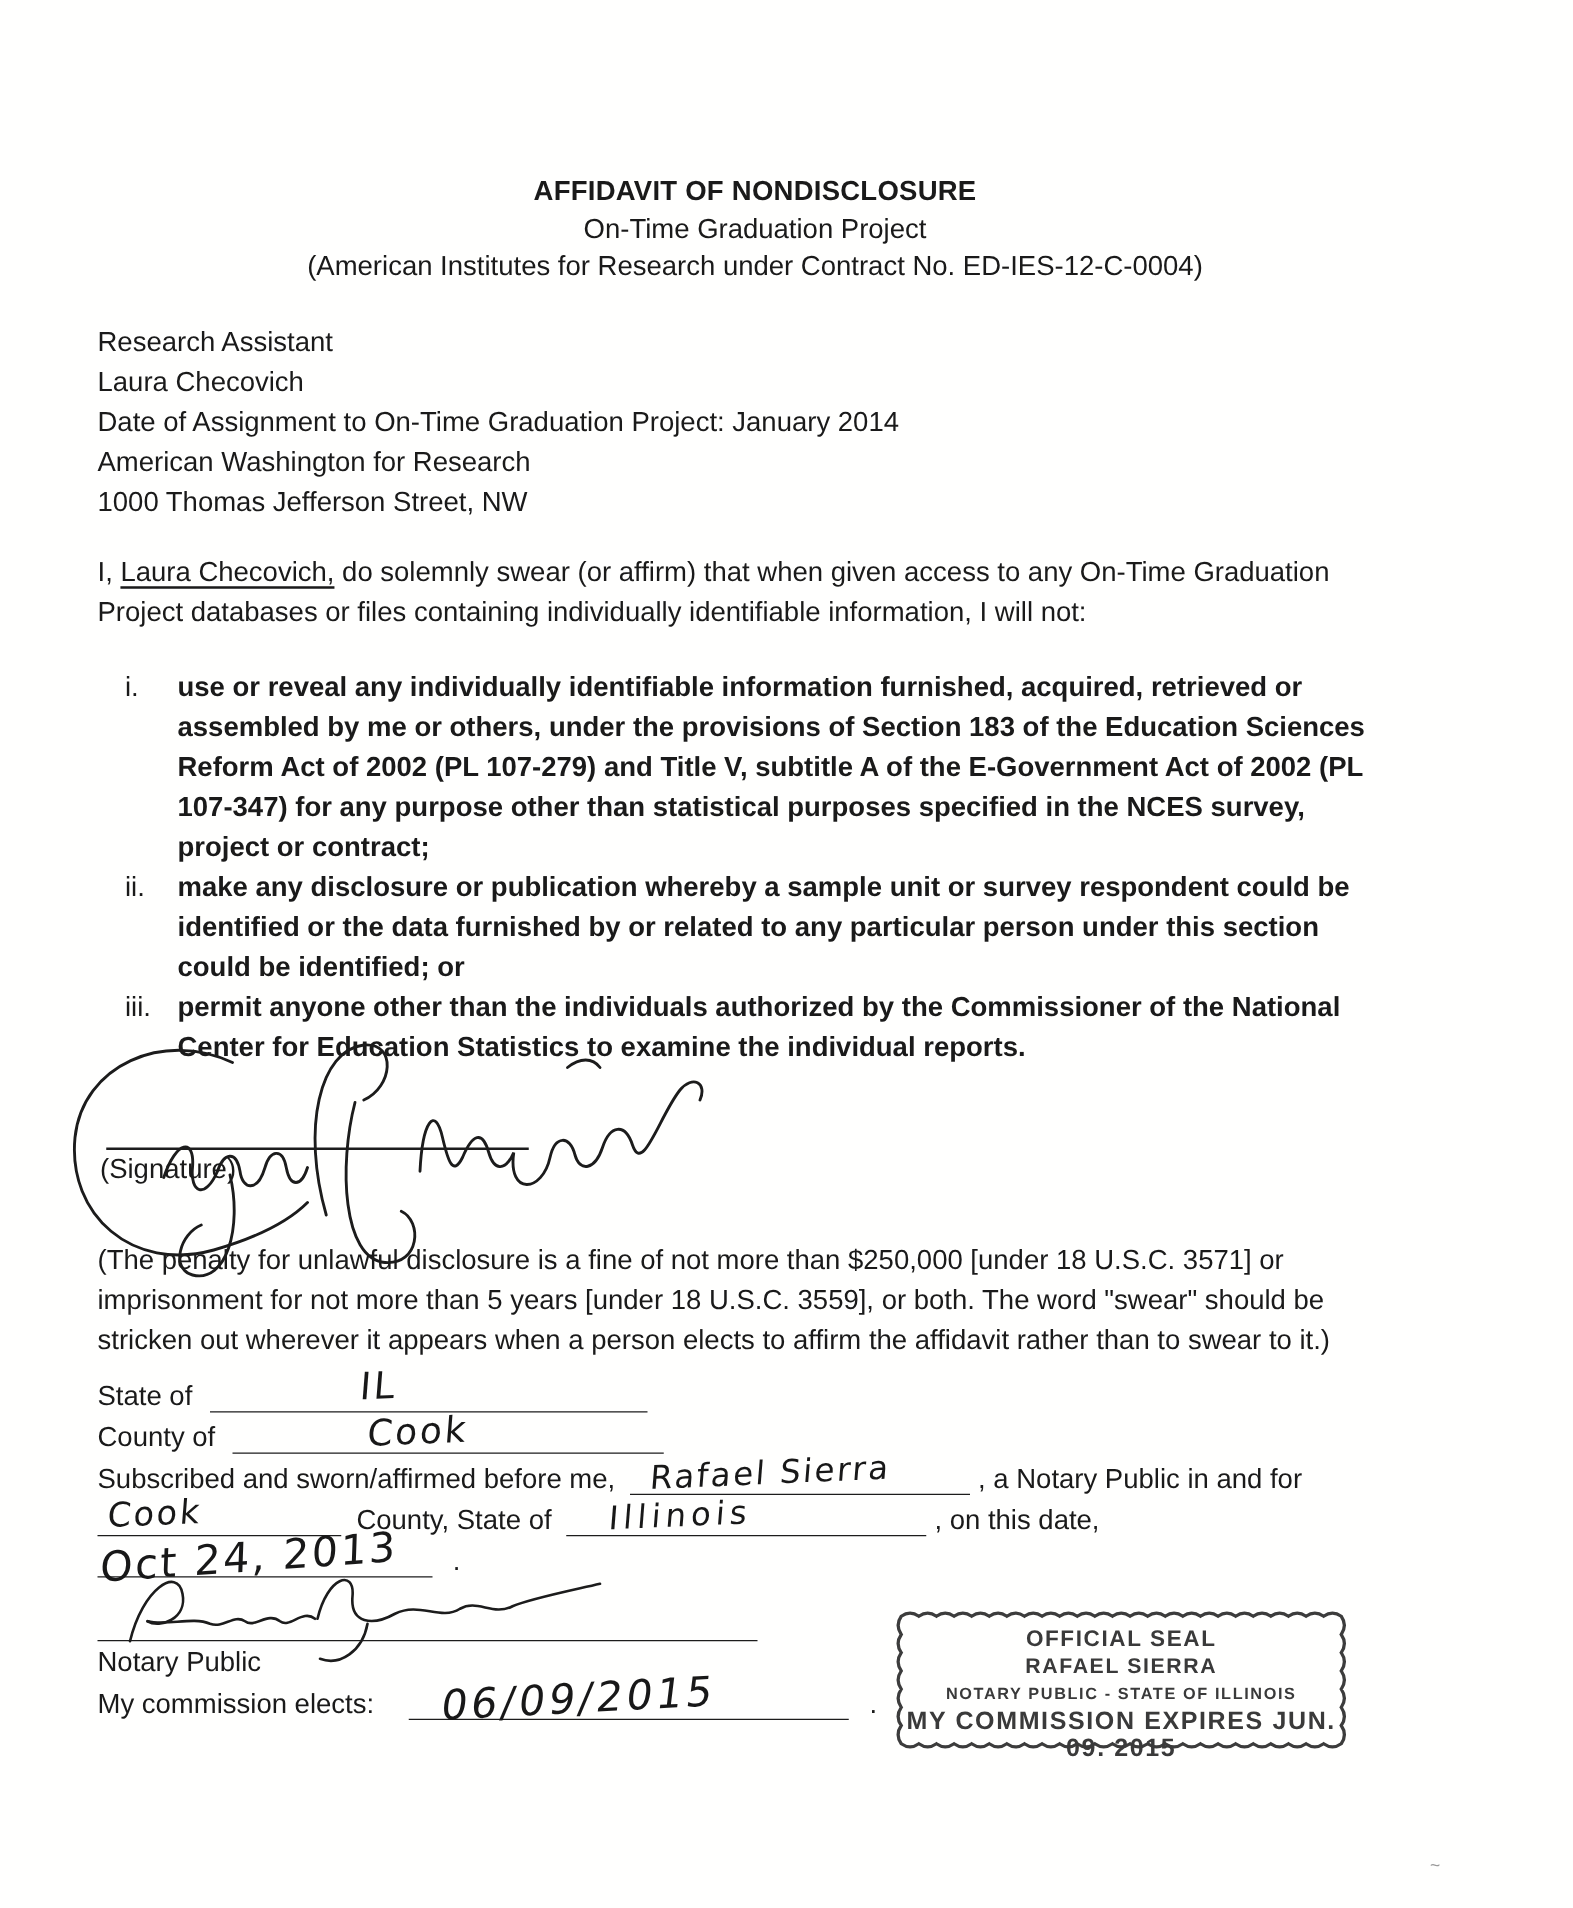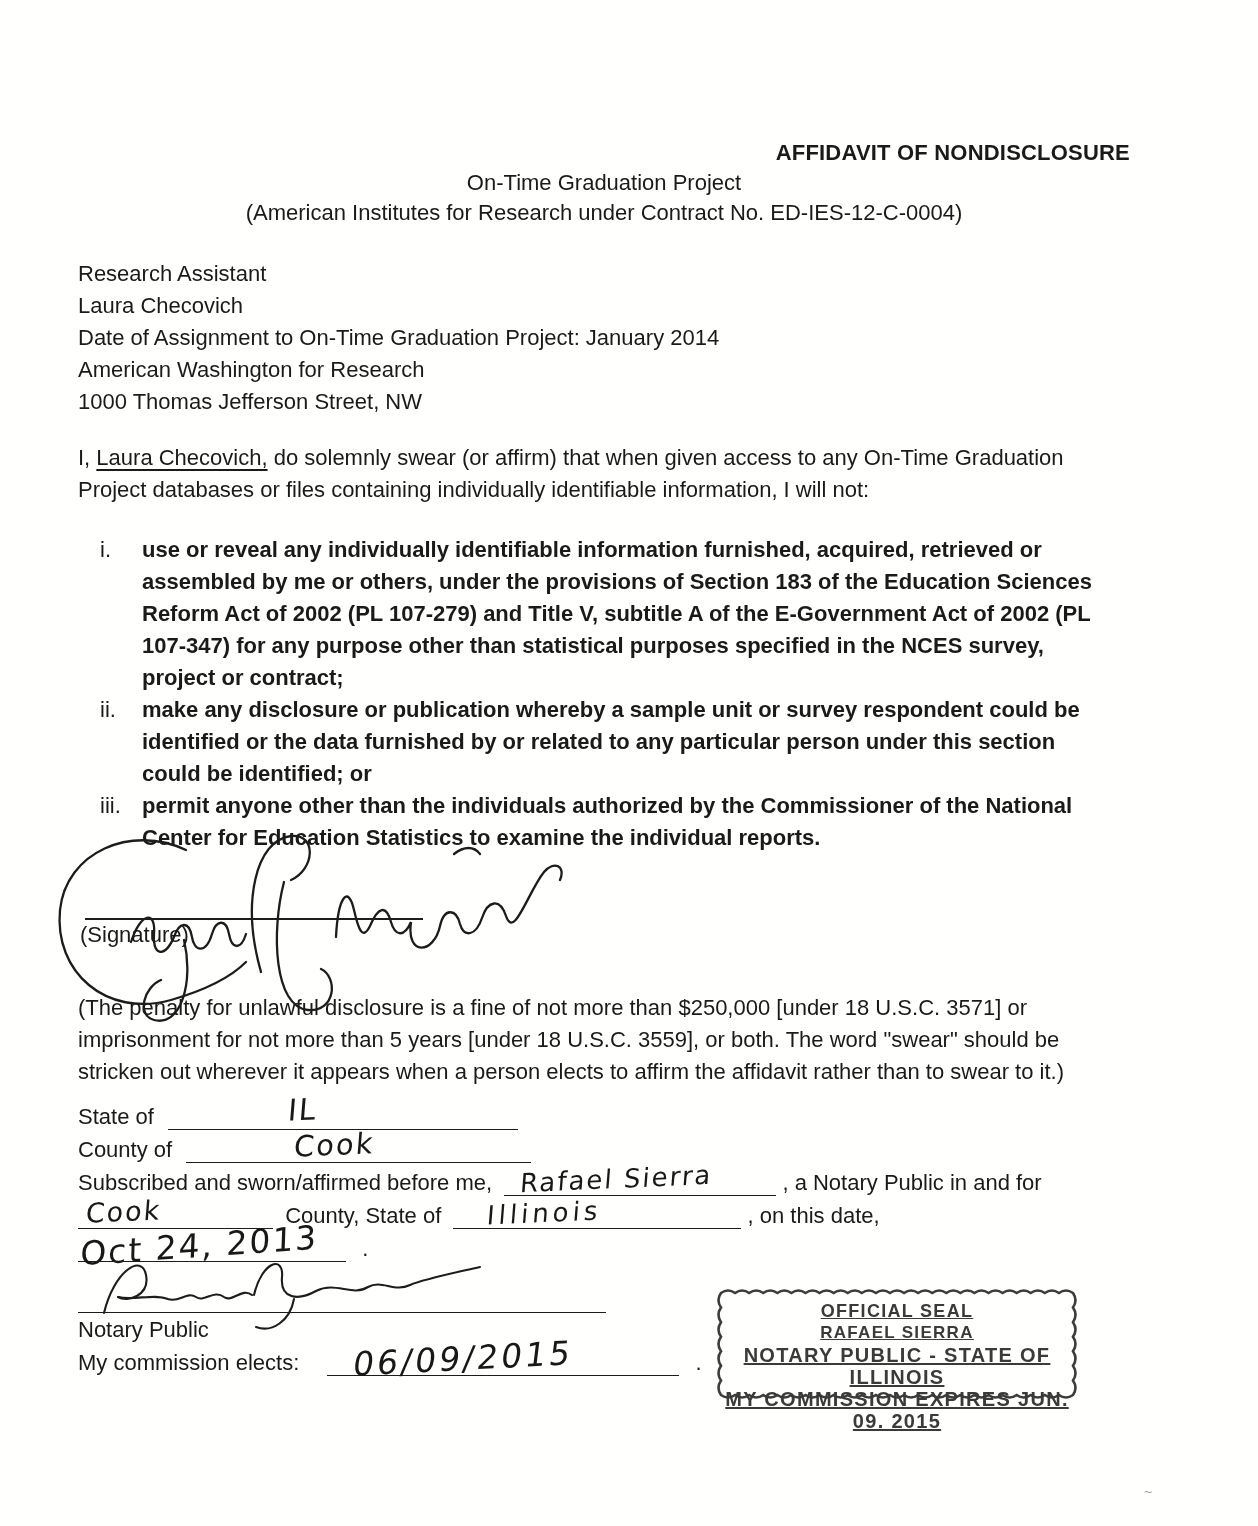--- a/index.html
+++ b/index.html
@@ -9,21 +9,21 @@
     width:1258px; height:1526px;
     background:#fffffe;
     font-family:"Liberation Sans", sans-serif;
     color:#1a1a1a;
     font-size:22px;
     overflow:hidden;
   }
   .content { position:absolute; left:78px; top:138px; width:1052px; }
 
   .hdr { text-align:center; line-height:30px; }
-  .hdr .t1 { font-weight:bold; letter-spacing:.2px;text-align:right; }
+  .hdr .t1 { font-weight:bold; letter-spacing:.2px; }
 
   .addr { margin-top:30px; line-height:32px; }
 
   .para { line-height:32px; }
   .oath { margin-top:24px; }
   .oath .uname { text-decoration:underline; text-underline-offset:4px; }
 
   .list { margin-top:28px; }
   .li { display:flex; line-height:32px; }
   .li .num { width:42px; margin-left:22px; flex:0 0 auto; }
@@ -49,24 +49,24 @@
   .notline { height:48px; }
   .notline .blank { position:absolute; left:0; bottom:4px; }
   .notsvg { position:absolute; left:6px; top:-28px; pointer-events:none; }
   .notsvg path { fill:none; stroke:#1c1c1c; stroke-width:2.1; stroke-linecap:round; }
 
   .seal {
     position:absolute; left:714px; top:1286px; width:366px; height:116px;
     text-align:center; color:#3a3a3a;
   }
   .seal svg { position:absolute; left:0; top:0; }
-  .seal .sl { position:relative; font-weight:bold; letter-spacing:1.3px; line-height:22px;text-decoration:underline; }
+  .seal .sl { position:relative; font-weight:bold; letter-spacing:1.3px; line-height:22px; }
   .seal .s1 { margin-top:14px; font-size:18px; }
   .seal .s2 { font-size:17px; }
-  .seal .s3 { font-size:20px; }
+  .seal .s3 { font-size:13px; }
   .seal .s4 { font-size:20px; }
 
   .speck { position:absolute; color:#9a9a9a; font-size:14px; }
 </style>
 </head>
 <body>
 
 <div class="page">
   <div class="content">
 

